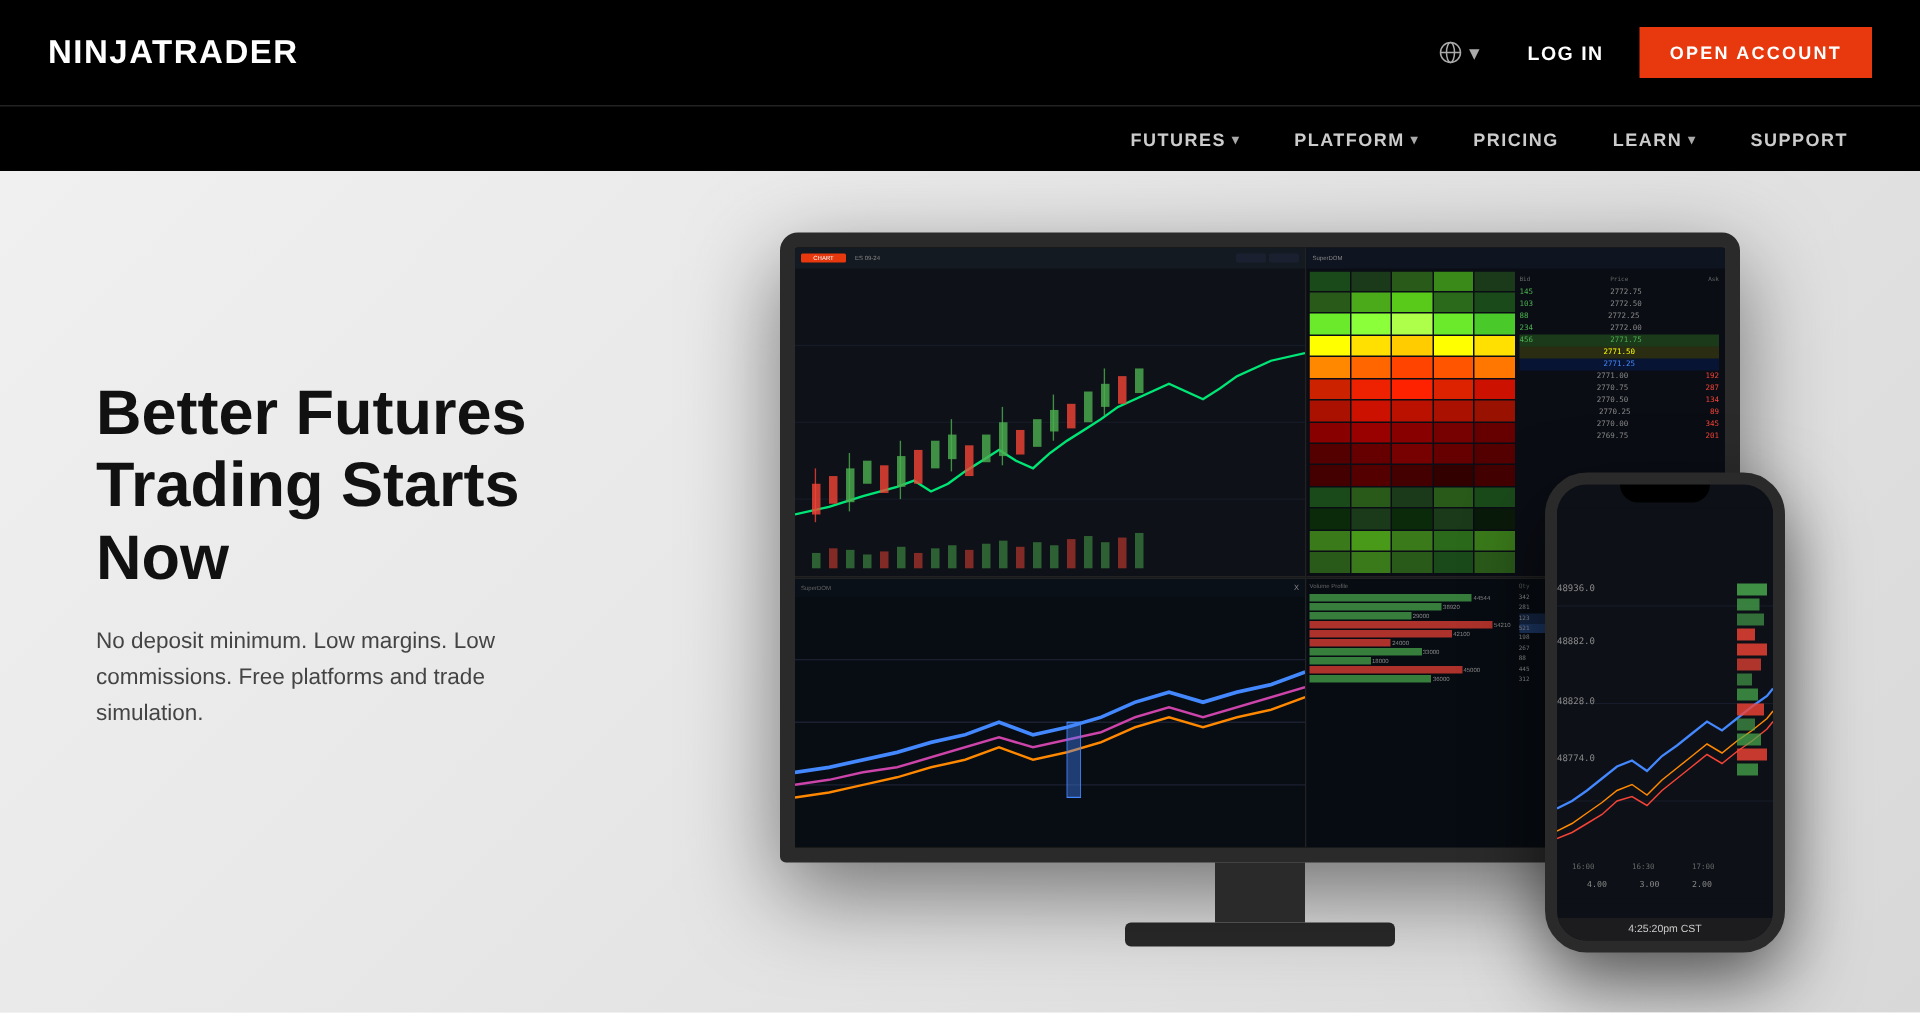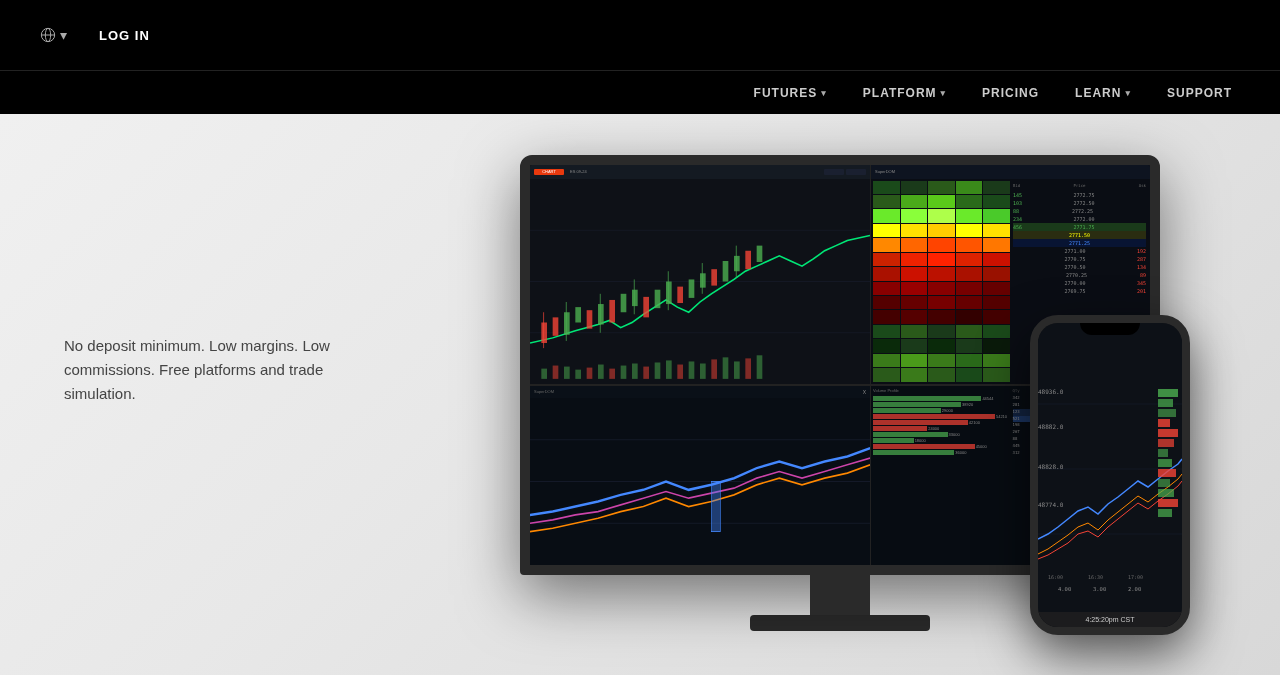--- a/index.html
+++ b/index.html
@@ -219,30 +219,32 @@
       height: 100%;
       background: #0d1117;
       padding-top: 16px;
       overflow: hidden;
     }
   </style>
 </head>
 <body>
 
 <nav>
+  <div class="nav-logo">NINJATRADER</div>
   <div class="nav-right">
     <div class="nav-globe">
       <svg viewBox="0 0 24 24">
           <circle cx="12" cy="12" r="10" stroke="#aaa" stroke-width="1.5" fill="none"></circle>
           <ellipse cx="12" cy="12" rx="4" ry="10" stroke="#aaa" stroke-width="1.5" fill="none"></ellipse>
           <line x1="2" y1="12" x2="22" y2="12" stroke="#aaa" stroke-width="1.5"></line>
         </svg>
       <span>▾</span>
     </div>
     <div class="nav-login">LOG IN</div>
+    <button class="nav-open-account">OPEN ACCOUNT</button>
   </div>
 </nav>
 
 <div class="sub-nav">
   <div class="sub-nav-item">
     <span>FUTURES</span>
     <span class="chevron">▾</span>
   </div>
   <div class="sub-nav-item">
     <span>PLATFORM</span>
@@ -255,20 +257,21 @@
     <span>LEARN</span>
     <span class="chevron">▾</span>
   </div>
   <div class="sub-nav-item">
     <span>SUPPORT</span>
   </div>
 </div>
 
 <section class="hero">
   <div class="hero-left">
+    <h1 class="hero-title">Better Futures Trading Starts Now</h1>
     <p class="hero-subtitle">No deposit minimum. Low margins. Low commissions. Free platforms and trade simulation.</p>
   </div>
 
   <div class="hero-image-area">
     <div class="monitor-wrapper">
       <div class="monitor">
         <div class="monitor-body">
           <div class="monitor-screen">
 
             <div style="position:absolute;left:0;top:0;width:55%;height:55%;background:#0e1117;border-right:1px solid #222;border-bottom:1px solid #222;">

